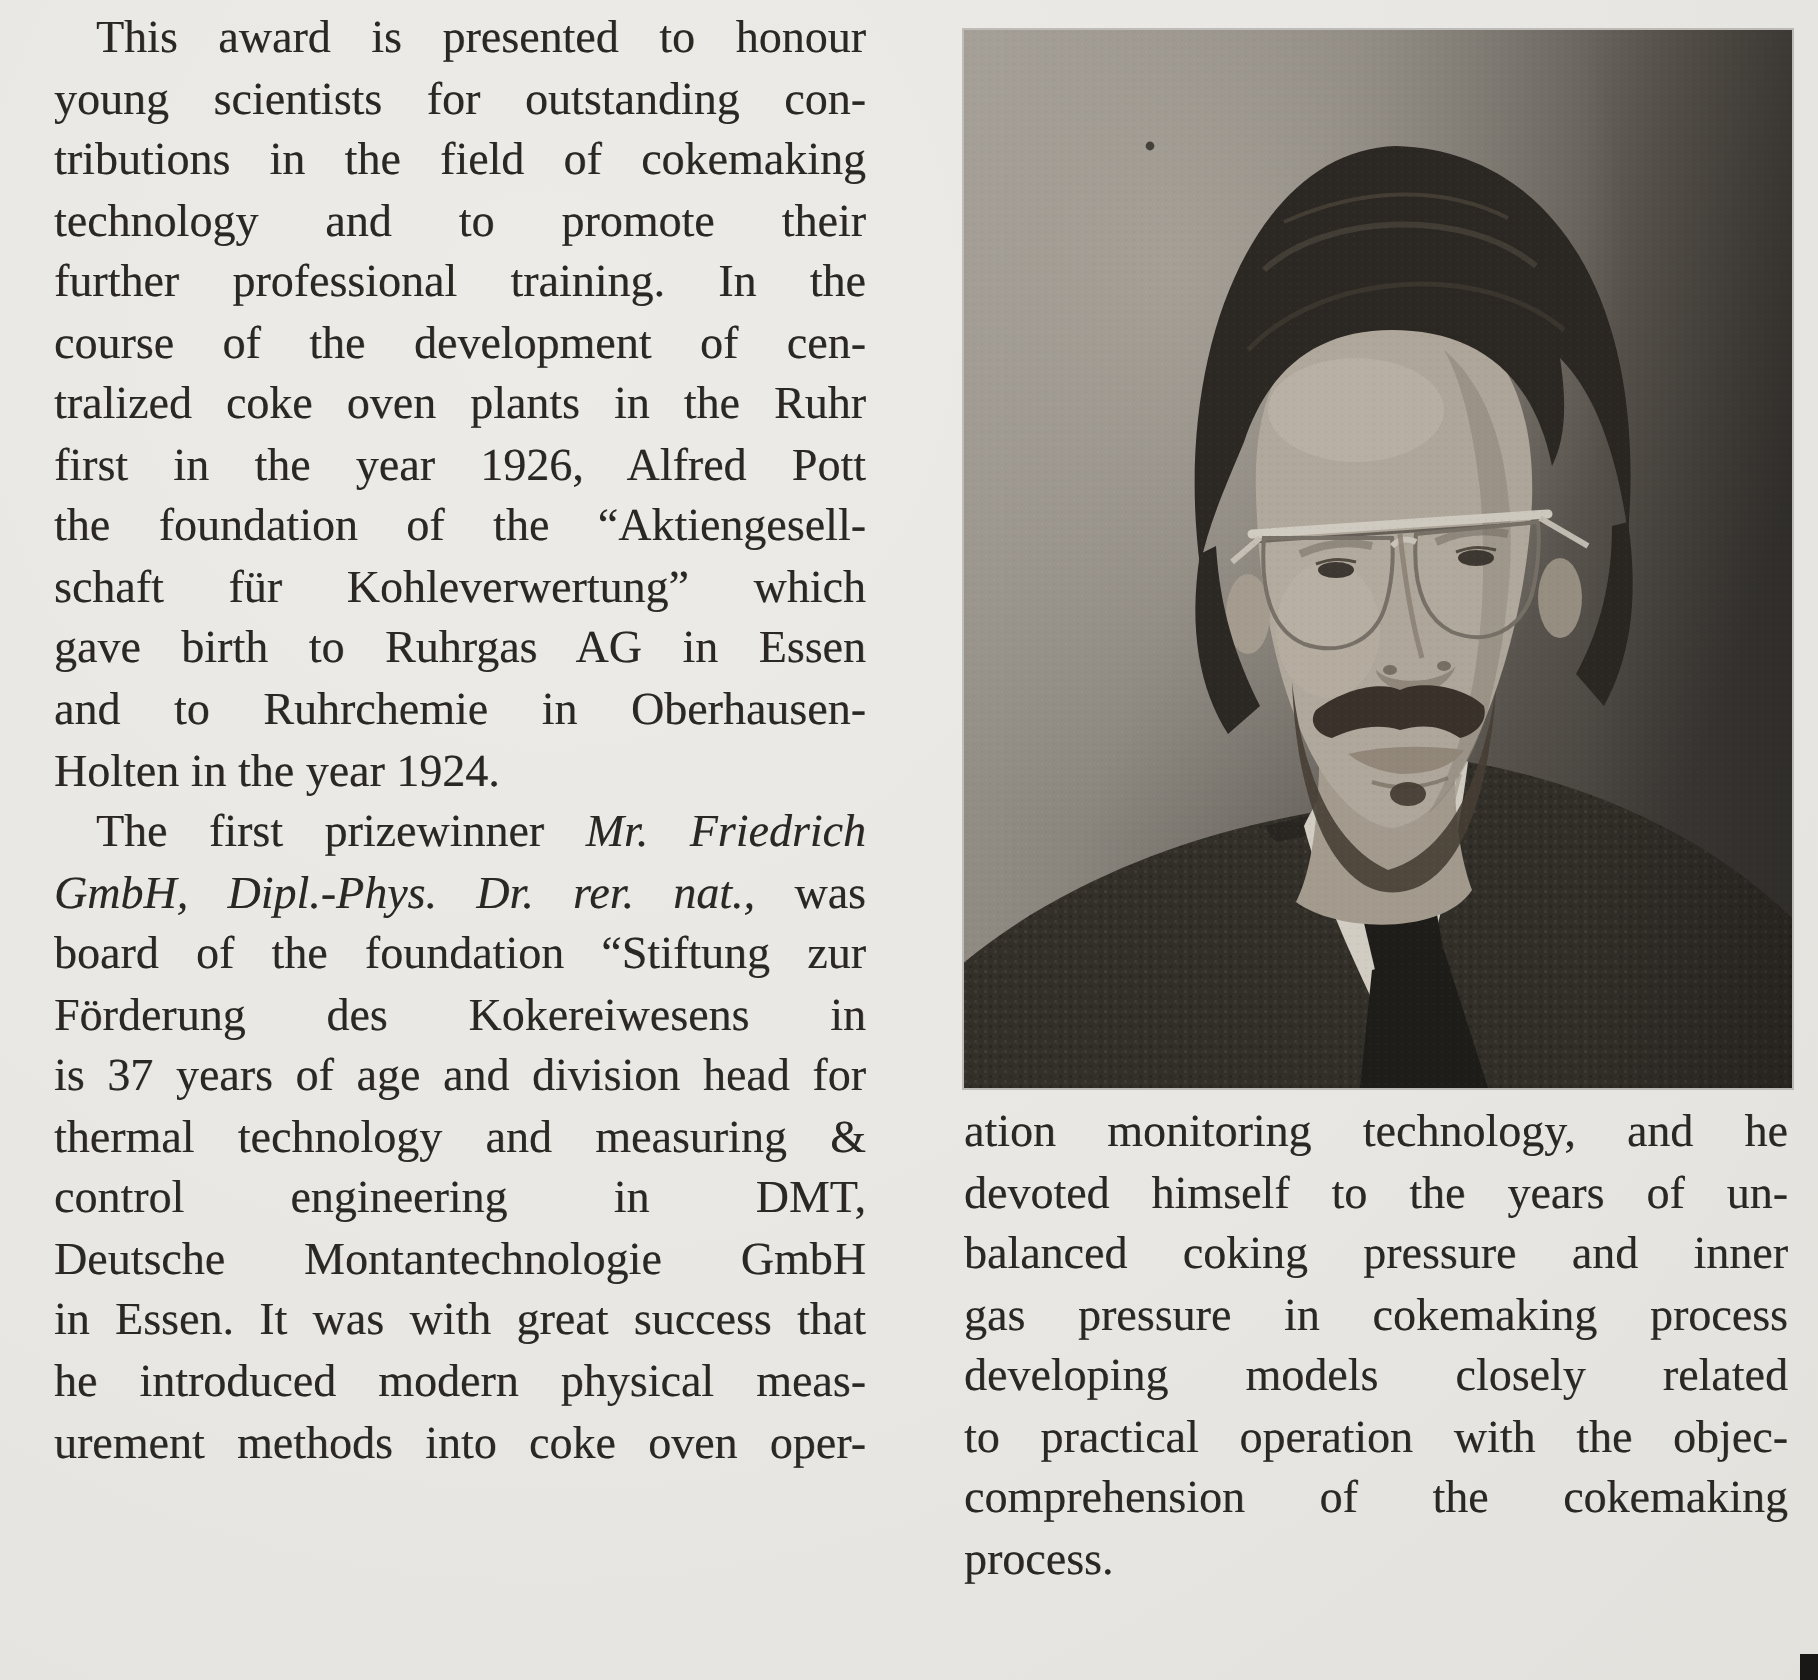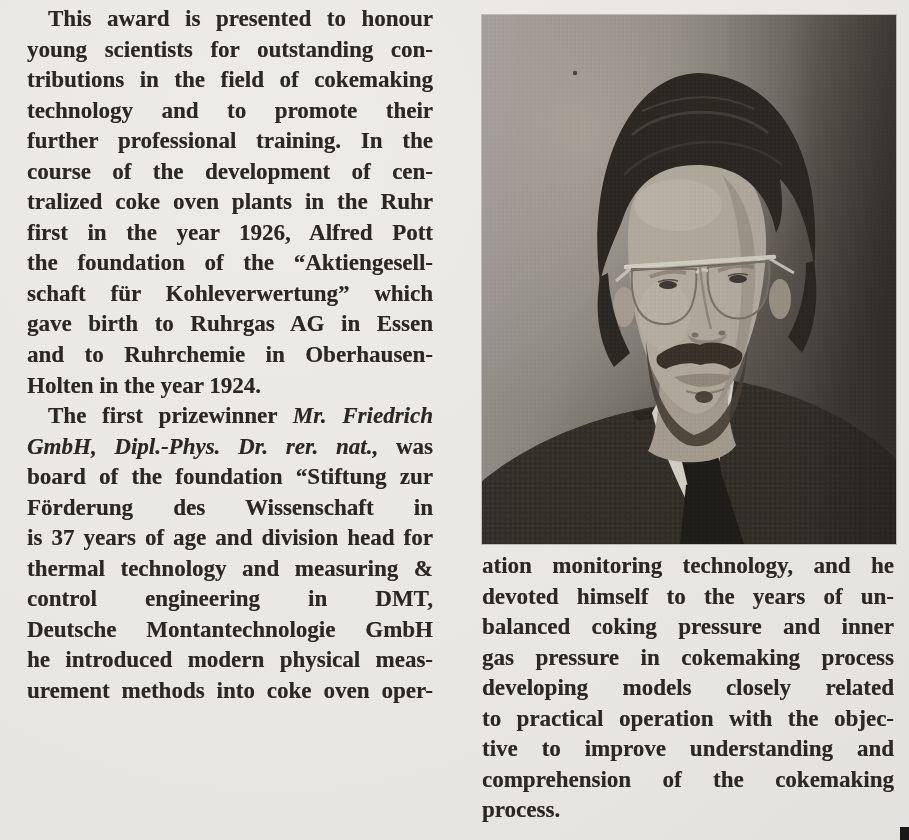--- a/index.html
+++ b/index.html
@@ -2,21 +2,21 @@
 <html><head>
 <meta charset="utf-8">
 <style>
   html,body{margin:0;padding:0}
   body{
     width:909px;height:840px;overflow:hidden;position:relative;
     background:radial-gradient(ellipse at 30% 18%, #edebe7 0%, #e9e7e3 55%, #e3e1dc 100%);
     font-family:"Liberation Serif", serif;
     color:#2b2824;
   }
-  .col{position:absolute;font-weight:bold;}
+  .col{position:absolute;}
   #col-left{left:27px;top:4px;width:406px;}
   #col-right{left:482px;top:551px;width:412px;}
   .line{
     font-size:23px;line-height:30.55px;
     text-align:justify;text-align-last:justify;
     text-shadow:0.2px 0.2px 0.3px rgba(43,40,36,0.45);
   }
   .line.pend{text-align-last:left;}
   .ind{text-indent:21px;}
   .it{font-style:italic;}
@@ -43,25 +43,26 @@
   <div class="line"><span>tralized coke oven plants in the Ruhr</span></div>
   <div class="line"><span>first in the year 1926, Alfred Pott</span></div>
   <div class="line"><span>the foundation of the “Aktiengesell-</span></div>
   <div class="line"><span>schaft für Kohleverwertung” which</span></div>
   <div class="line"><span>gave birth to Ruhrgas AG in Essen</span></div>
   <div class="line"><span>and to Ruhrchemie in Oberhausen-</span></div>
   <div class="line pend"><span>Holten in the year 1924.</span></div>
   <div class="line ind"><span>The first prizewinner </span><span class="it">Mr. Friedrich</span></div>
   <div class="line"><span class="it">GmbH, Dipl.-Phys. Dr. rer. nat.,</span><span> was</span></div>
   <div class="line"><span>board of the foundation “Stiftung zur</span></div>
-  <div class="line"><span>Förderung des Wissenschaft in</span></div>
+  <div class="line"><span>Förderung des Kokereiwesens in</span></div>
   <div class="line"><span>is 37 years of age and division head for</span></div>
   <div class="line"><span>thermal technology and measuring &amp;</span></div>
   <div class="line"><span>control engineering in DMT,</span></div>
   <div class="line"><span>Deutsche Montantechnologie GmbH</span></div>
+  <div class="line"><span>in Essen. It was with great success that</span></div>
   <div class="line"><span>he introduced modern physical meas-</span></div>
   <div class="line"><span>urement methods into coke oven oper-</span></div>
 </div>
 
 <div id="photo">
   <svg viewBox="0 0 414 529" preserveAspectRatio="none">
     <defs>
       <linearGradient id="pbg" x1="0" y1="0" x2="1" y2="0.45">
         <stop offset="0" stop-color="#a39e96"></stop>
         <stop offset="0.4" stop-color="#8b867e"></stop>
@@ -170,18 +171,17 @@
   </svg>
 </div>
 
 <div class="col" id="col-right">
   <div class="line"><span>ation monitoring technology, and he</span></div>
   <div class="line"><span>devoted himself to the years of un-</span></div>
   <div class="line"><span>balanced coking pressure and inner</span></div>
   <div class="line"><span>gas pressure in cokemaking process</span></div>
   <div class="line"><span>developing models closely related</span></div>
   <div class="line"><span>to practical operation with the objec-</span></div>
-  <div class="line"><span>tive to improve understanding and</span></div>
   <div class="line"><span>comprehension of the cokemaking</span></div>
   <div class="line pend"><span>process.</span></div>
 </div>
 
 <div id="endmark"></div>
 
 </body></html>

